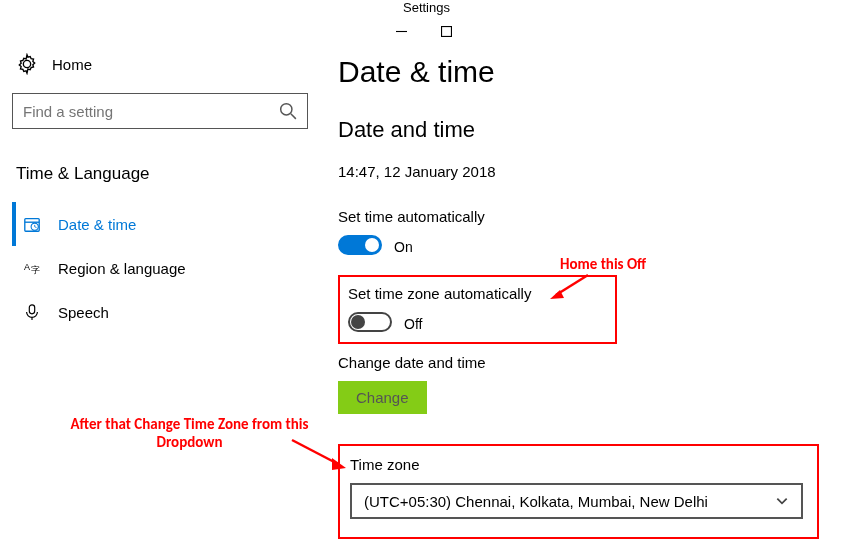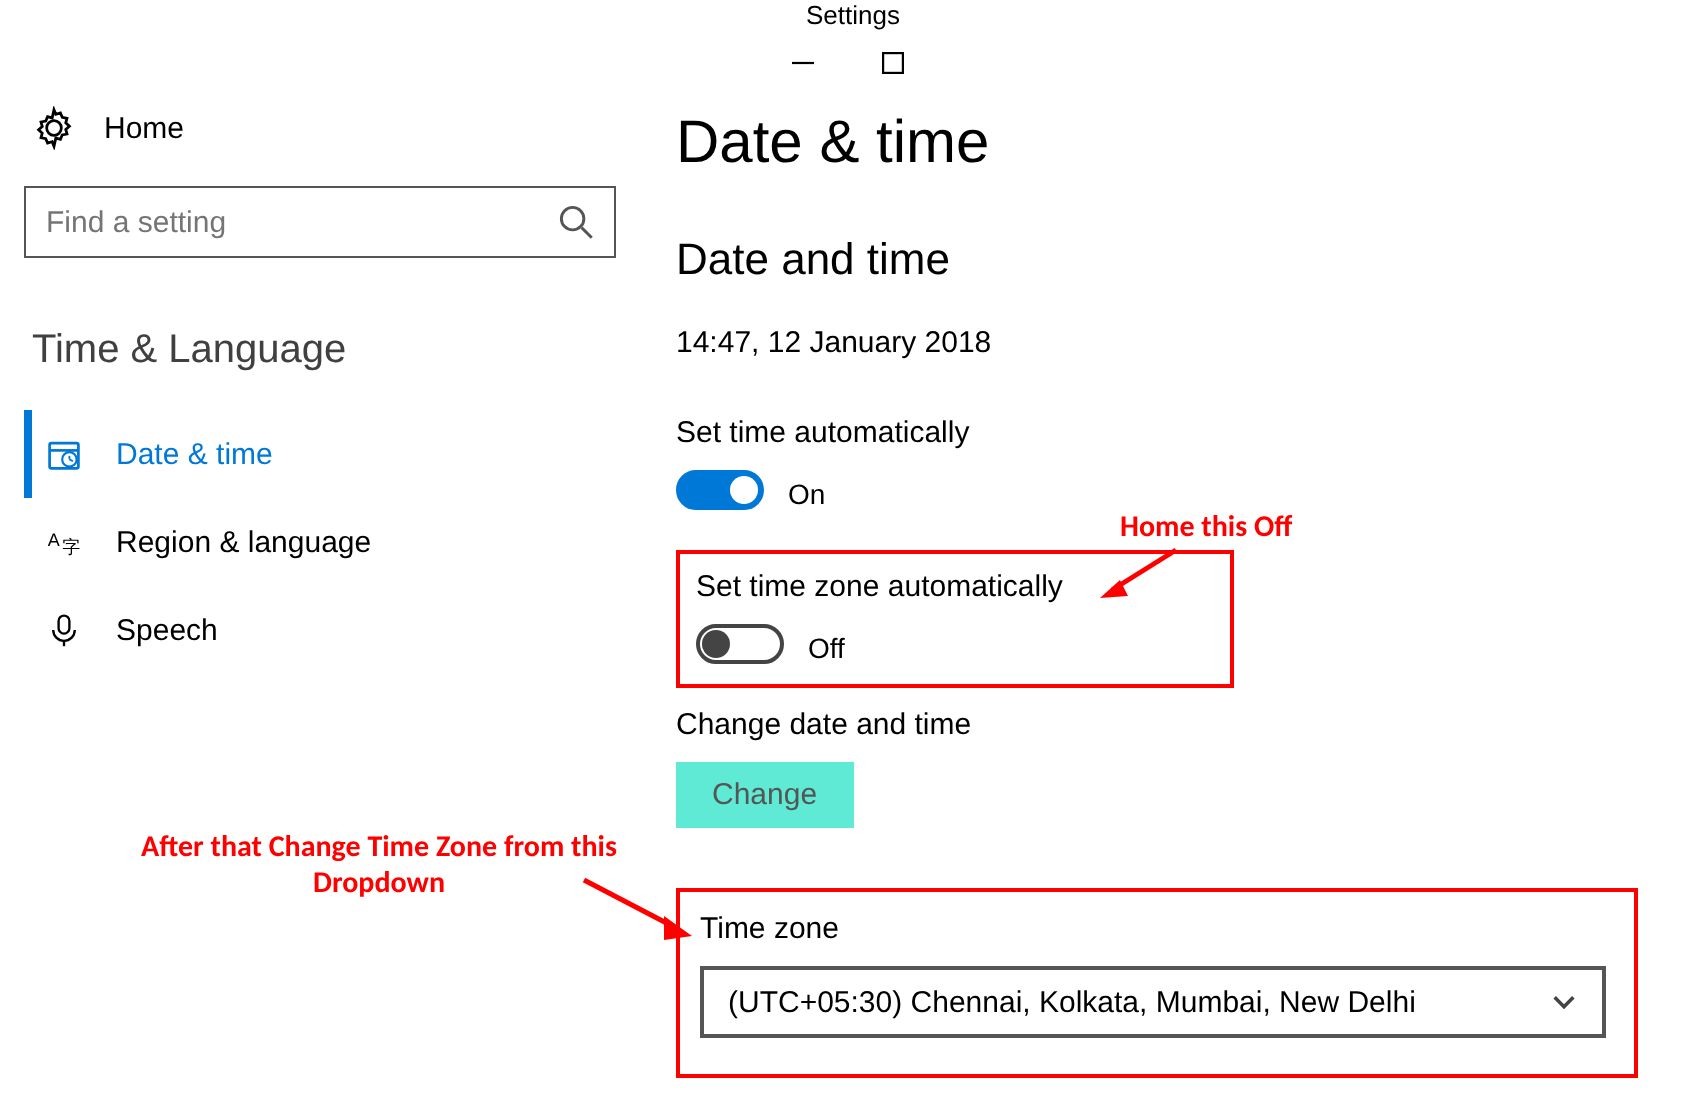--- a/index.html
+++ b/index.html
@@ -9,39 +9,39 @@
   .titlebar-right { display: flex; margin-right: 6px; }
   .win-btn { width: 45px; height: 32px; display: flex; align-items: center; justify-content: center; cursor: pointer; }
   .win-btn svg { width: 11px; height: 11px; }
   .row { display: flex; }
   .sidebar { width: 320px; padding: 18px 12px 0 12px; }
   .home-row { display: flex; align-items: center; font-size: 15px; margin-bottom: 18px; margin-left: 4px; }
   .home-row .gear { width: 22px; height: 22px; margin-right: 14px; }
   .search { display: flex; align-items: center; border: 1px solid #555; height: 36px; padding: 0 10px; margin-bottom: 35px; }
   .search input { flex: 1; border: none; outline: none; font-size: 15px; color: #777; background: transparent; }
   .search .mag { width: 18px; height: 18px; }
-  .category { color: #404040; font-size: 20px; margin-bottom: 18px; margin-left: 4px; }
+  .category { color: #000000; font-size: 17px; margin-bottom: 18px; margin-left: 4px; }
   .navitem { display: flex; align-items: center; height: 44px; padding-left: 6px; cursor: pointer; font-size: 15px; }
   .navitem .ic { width: 20px; height: 20px; margin-right: 16px; display:flex; align-items:center; justify-content:center; margin-left: 4px; }
   .navitem.active { border-left: 4px solid #0078d7; padding-left: 2px; color: #0078d7; }
   .navitem.active .ic { color: #0078d7; }
   .main { flex: 1; padding: 20px 24px 0 18px; position: relative; }
   h1 { font-size: 30px; font-weight: 300; margin-bottom: 28px; }
   h2 { font-size: 22px; font-weight: 400; margin-bottom: 20px; }
   .dt { font-size: 15px; margin-bottom: 28px; }
   .lbl { font-size: 15px; margin-bottom: 10px; }
   .toggle-row { display:flex; align-items:flex-end; margin-bottom: 20px; }
   .toggle { width: 44px; height: 20px; border-radius: 10px; position: relative; margin-right: 12px; cursor:pointer; }
   .toggle.on  { background:#0078d7; border:2px solid #0078d7; }
   .toggle.on::after  { content:""; position:absolute; right:1px; top:1px; width:14px; height:14px; border-radius:50%; background:#fff; }
   .toggle.off { background:#fff; border:2px solid #444; }
   .toggle.off::after { content:""; position:absolute; left:1px; top:1px; width:14px; height:14px; border-radius:50%; background:#444; }
   .box1 { border: 2px solid #ff0000; padding: 8px 84px 10px 8px; display:inline-block; margin-bottom: 10px; }
   .box1 .lbl { margin-bottom: 10px; }
-  .change-btn { background:#5eead4; border:none; padding: 8px 18px; font-size:15px; margin-bottom: 30px; color: #555; }
+  .change-btn { background:#84cc16; border:none; padding: 8px 18px; font-size:15px; margin-bottom: 30px; color: #555; }
   .box2 { border: 2px solid #ff0000; padding: 10px 14px 18px 10px; }
   .dropdown { border:2px solid #555; height:36px; display:flex; align-items:center; justify-content:space-between; padding:0 12px; font-size:15px; cursor:pointer; margin-top: 8px; }
   .dropdown svg { width:14px; height:14px; }
   .annotation { position:absolute; color:#ff0000; font-weight:bold; font-size:15px; font-family: Calibri, Arial, sans-serif; }
   .arrow { position:absolute; }
 </style>
 </head>
 <body>
 
 <div class="titlebar">

